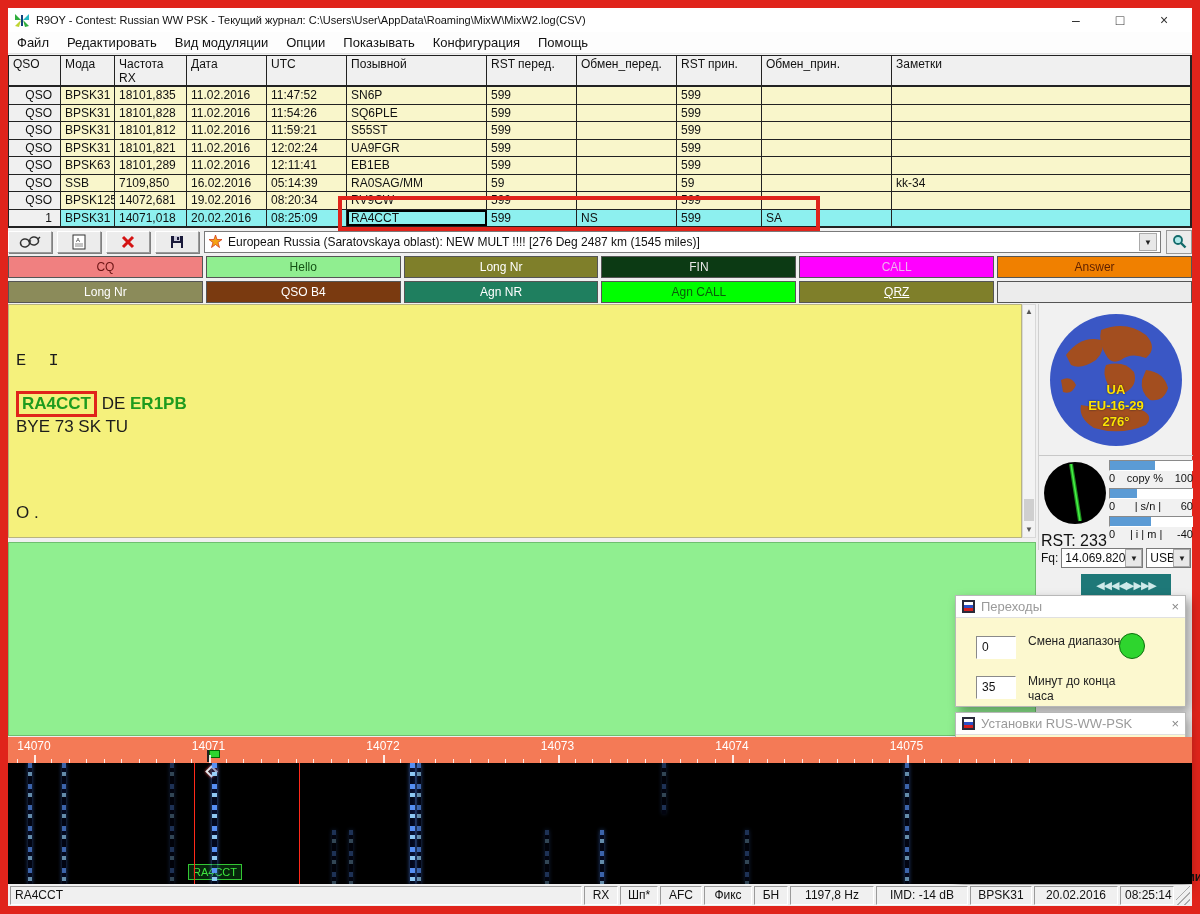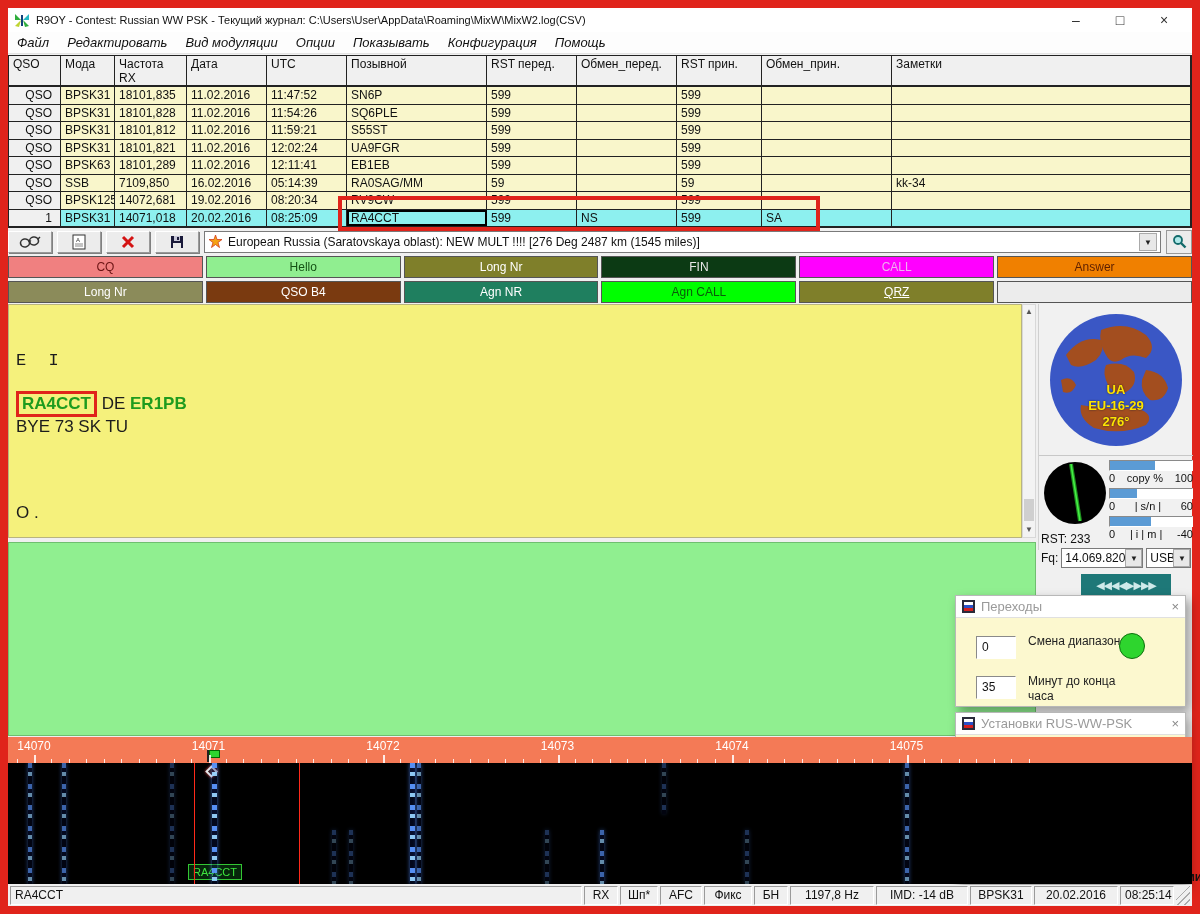--- a/index.html
+++ b/index.html
@@ -7,21 +7,21 @@
   body { font-family:"Liberation Sans", sans-serif; background:#fff; position:relative; }
   .frame { position:absolute; inset:0; border:8px solid #e0241b; background:#f0f0f0; }
   .abs { position:absolute; }
 
   
   .titlebar { left:0; top:0; width:1184px; height:24px; background:#fff; display:flex; align-items:center; gap:6px; padding-left:6px; }
   .titlebar .title { font-size:11px; color:#111; white-space:nowrap; }
   .win-controls { position:absolute; right:6px; top:0; height:24px; display:flex; align-items:center; }
   .win-btn { width:44px; text-align:center; font-size:14px; color:#333; cursor:default; }
   .menubar { left:0; top:24px; width:1184px; height:22px; background:#fdfdfd; display:flex; align-items:center; font-size:13px; color:#111; border-bottom:1px solid #e4e4e4; }
-  .menu-item { padding:0 9px; height:22px; line-height:22px;font-style:italic; }
+  .menu-item { padding:0 9px; height:22px; line-height:22px; }
 
   
   .logtable { left:0; top:47px; width:1184px; height:173px; background:#f9f6cb; border:1px solid #222; }
   .log-grid { display:grid; grid-template-columns:52px 54px 72px 80px 80px 140px 90px 100px 85px 130px 1fr; }
   .loghead { height:31px; background:#f0f0f0; border-bottom:2px solid #222; }
   .loghead .cell { font-size:12px; color:#111; padding:1px 0 0 4px; border-right:1px solid #222; white-space:pre-line; line-height:14px; }
   .log-row { height:17.5px; border-bottom:1px solid #222; }
   .log-row .cell { font-size:12px; color:#111; line-height:16.5px; padding-left:4px; border-right:1px solid #222; overflow:hidden; white-space:nowrap; }
   .log-row .qso-cell { background:#f0f0f0; text-align:right; padding-right:8px; }
   .log-row.hl .cell { background:#8df0ef; }
@@ -47,21 +47,21 @@
   .rx-scroll { left:1014px; top:296px; width:14px; height:234px; background:#f3f3f3; border:1px solid #d8d8d8; }
   .scr-arrow { position:absolute; left:0; width:12px; height:14px; font-size:8px; color:#555; text-align:center; line-height:14px; }
   .scr-thumb { position:absolute; left:1px; width:10px; height:22px; background:#cfcfcf; bottom:16px; }
   .txwin { left:0; top:534px; width:1028px; height:194px; background:#90ef90; border:1px solid #6fbf6f; }
 
   
   .rpanel { left:1030px; top:296px; width:154px; height:246px; background:#f1f1f1; border-left:1px solid #d0d0d0; }
   .globe-box { position:absolute; left:0; top:0; width:154px; height:152px; border-bottom:1px solid #c8c8c8; }
   .globe-text { position:absolute; left:0; top:78px; width:154px; text-align:center; color:#ffe400; font-weight:bold; font-size:13px; line-height:16px; text-shadow:0 0 2px #223; }
   .scope { position:absolute; left:4px; top:156px; }
-  .rst-label { position:absolute; left:2px; top:228px; font-size:12px; color:#111; }
+  .rst-label { position:absolute; left:2px; top:228px; font-size:16px; color:#111; }
   .meters { position:absolute; left:70px; top:156px; width:84px; }
   .meter-group { margin-bottom:3px; }
   .meter-track { width:84px; height:11px; background:#fff; border:1px solid #8a8a8a; border-bottom-color:#fff; border-right-color:#fff; }
   .meter-fill { height:100%; background:#5b9bd5; }
   .meter-label { display:flex; justify-content:space-between; font-size:11px; color:#111; line-height:14px; }
   .fqrow { position:absolute; left:2px; top:244px; display:flex; align-items:center; gap:3px; font-size:12px; color:#111; }
   .fq-label { }
   .combo { background:#fff; border:1px solid #7a7a7a; height:20px; display:flex; align-items:center; font-size:12px; padding-left:3px; position:relative; }
   .combo .combo-arrow { right:0; top:0; width:17px; height:18px; }
   .fq-combo { width:82px; } .mode-combo { width:45px; }

